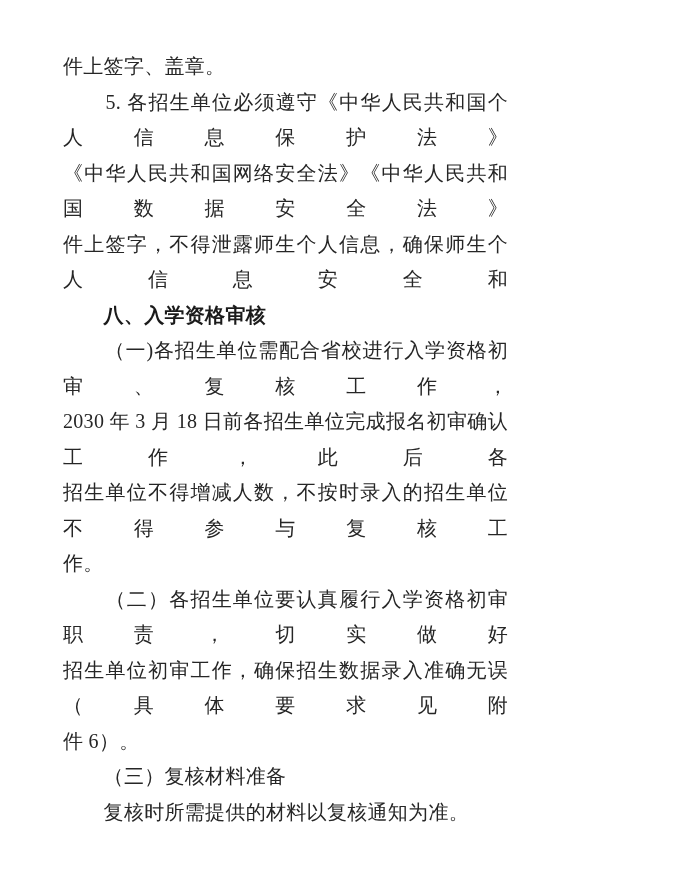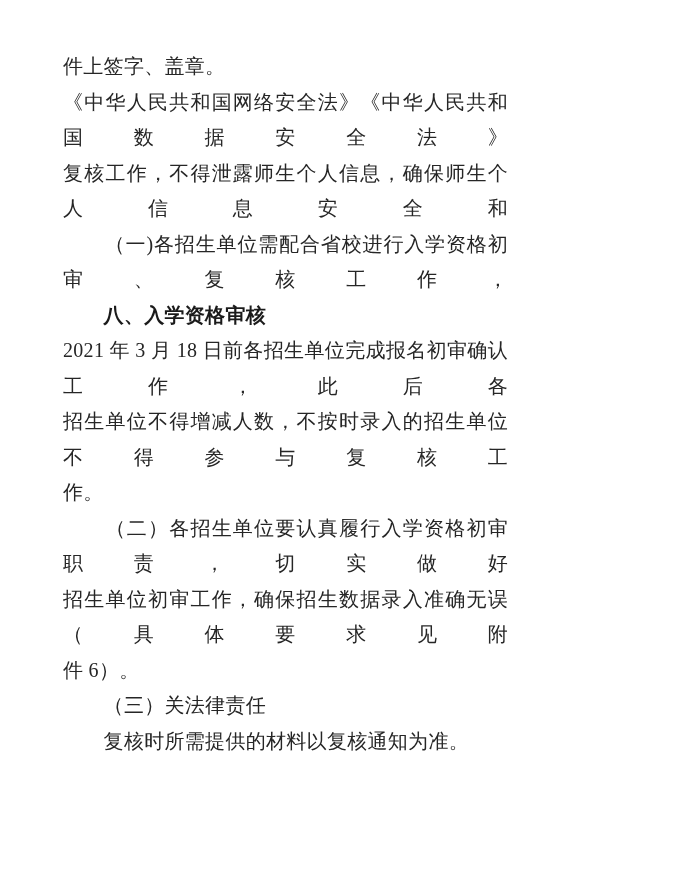--- a/index.html
+++ b/index.html
@@ -41,26 +41,27 @@
     font-weight: 700;
     color: var(--heading-color, #1a1a1a);
   }
 </style>
 </head>
 <body>
 
 <div class="page">
   <div class="text-block">
       <div class="line">件上签字、盖章。</div>
+      <div class="line full">　　5. 各招生单位必须遵守《中华人民共和国个人信息保护法》</div>
       <div class="line full">《中华人民共和国网络安全法》《中华人民共和国数据安全法》</div>
-      <div class="line full">复核工作，不得泄露师生个人信息，确保师生个人信息安全和</div>
+      <div class="line full">件上签字，不得泄露师生个人信息，确保师生个人信息安全和</div>
+      <div class="line heading">　　八、入学资格审核</div>
       <div class="line full">　　（一)各招生单位需配合省校进行入学资格初审、复核工作，</div>
-      <div class="line heading">　　八、入学资格审核</div>
-      <div class="line full">2021 年 3 月 18 日前各招生单位完成报名初审确认工作，此后各</div>
+      <div class="line full">2030 年 3 月 18 日前各招生单位完成报名初审确认工作，此后各</div>
       <div class="line full">招生单位不得增减人数，不按时录入的招生单位不得参与复核工</div>
       <div class="line">作。</div>
       <div class="line full">　　（二）各招生单位要认真履行入学资格初审职责，切实做好</div>
       <div class="line full">招生单位初审工作，确保招生数据录入准确无误（具体要求见附</div>
       <div class="line">件 6）。</div>
-      <div class="line">　　（三）关法律责任</div>
+      <div class="line">　　（三）复核材料准备</div>
       <div class="line">　　复核时所需提供的材料以复核通知为准。</div>
     </div>
 </div>
 
 </body></html>

